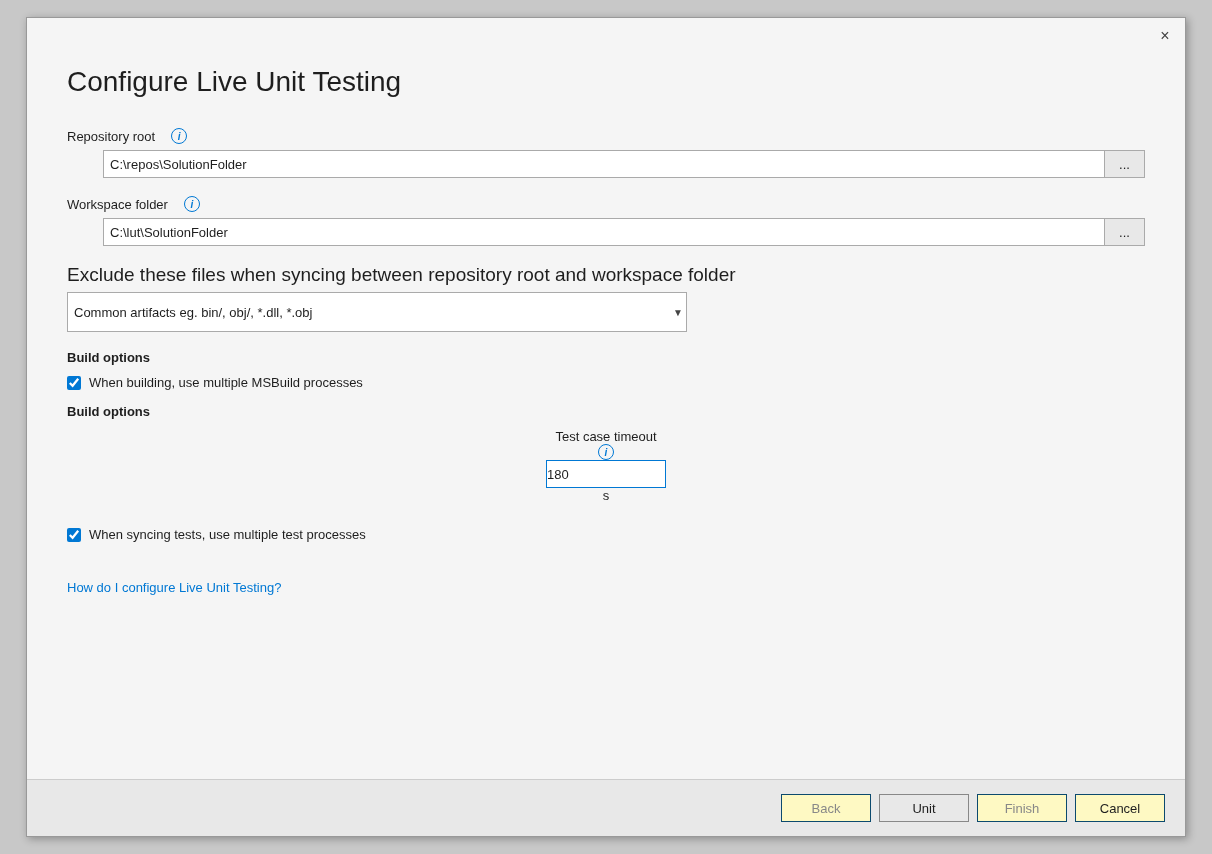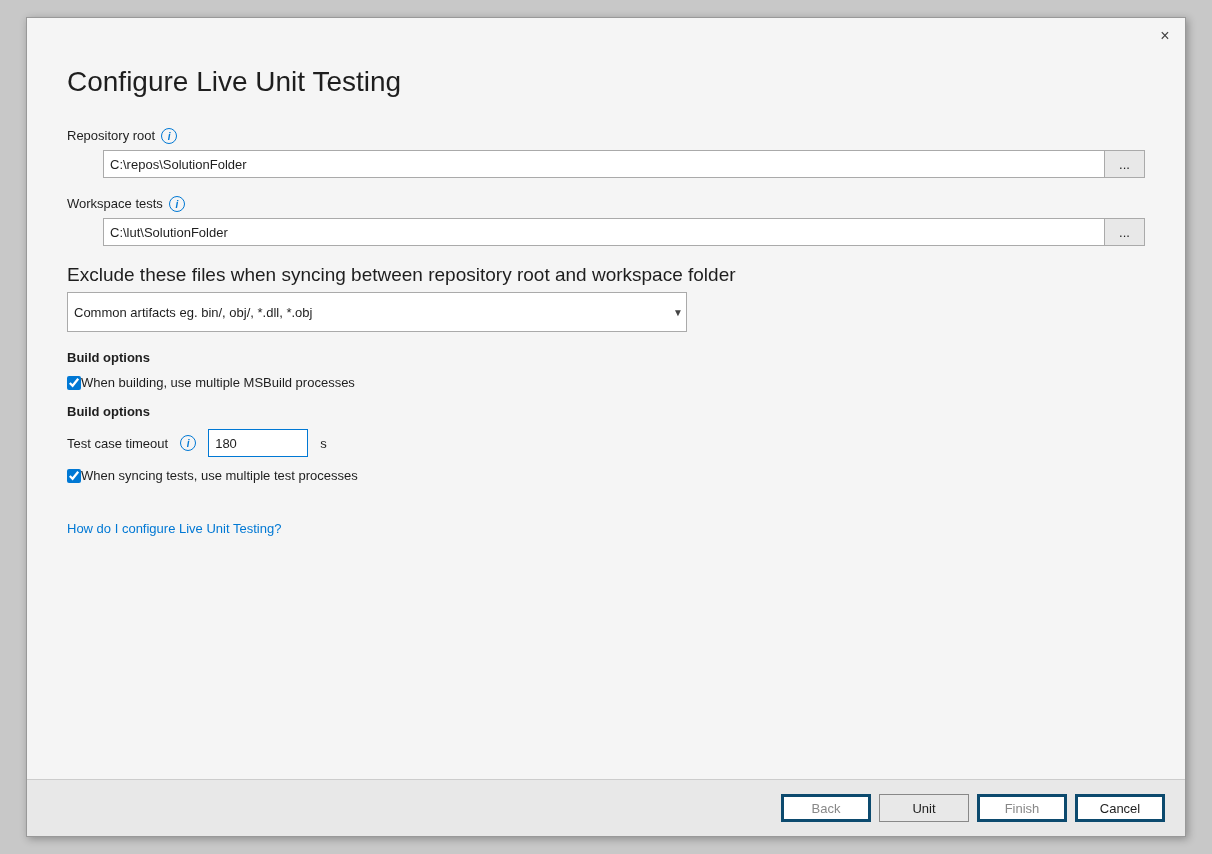--- a/index.html
+++ b/index.html
@@ -60,21 +60,22 @@
       color: #1e1e1e;
       margin-bottom: 30px;
     }
 
     .field-group {
       margin-bottom: 18px;
     }
 
     .field-label {
       display: flex;
-      gap: 6px;
+      align-items: center;
+      gap: 16px;
       margin-bottom: 6px;
       font-size: 13px;
       color: #1e1e1e;
     }
 
     .info-icon {
       width: 16px;
       height: 16px;
       border-radius: 50%;
       border: 1.5px solid #0078d4;
@@ -162,54 +163,56 @@
       font-size: 13px;
       font-weight: bold;
       color: #1e1e1e;
       margin-bottom: 10px;
       margin-top: 14px;
     }
 
     .checkbox-row {
       display: flex;
       align-items: center;
+      gap: 8px;
       margin-bottom: 8px;
     }
 
     .checkbox-input {
       width: 14px;
       height: 14px;
       margin: 0;
       cursor: pointer;
       accent-color: #0078d4;
     }
 
     .checkbox-label {
       font-size: 13px;
       color: #1e1e1e;
     }
 
     .inline-field {
       display: flex;
       align-items: center;
-      gap: 12px;
-      margin-bottom: 11px;
+      gap: 0;
+      margin-bottom: 24px;
+      flex-direction: column;
     }
 
     .inline-label {
       font-size: 13px;
       color: #1e1e1e;
     }
 
     .number-input {
-      width: 100px;
+      width: 120px;
       height: 28px;
       border: 1px solid #0078d4;
       background: white;
-      padding: 0 6px;
+      padding: 0 0;
       font-size: 13px;
       font-family: 'Segoe UI', sans-serif;
       color: #1e1e1e;
       outline: none;
     }
 
     .unit-label {
       font-size: 13px;
       color: #1e1e1e;
     }
@@ -228,22 +231,22 @@
       border-top: 1px solid #ccc;
       padding: 14px 20px;
       display: flex;
       justify-content: flex-end;
       gap: 8px;
     }
 
     .footer-btn {
       min-width: 90px;
       height: 28px;
-      border: 3px solid #0c4a6e;
-      background: #ffffff;
+      border: 1px solid #0c4a6e;
+      background: #fef9c3;
       padding: 0 16px;
       font-size: 13px;
       font-family: 'Segoe UI', sans-serif;
       color: #1e1e1e;
       cursor: pointer;
       display: flex;
       align-items: center;
       justify-content: center;
     }
 
@@ -278,21 +281,21 @@
       </div>
       <div class="input-row">
         <input class="text-input" type="text" value="C:\repos\SolutionFolder" style="">
         <button class="browse-btn">...</button>
       </div>
     </div>
 
     
     <div class="field-group">
       <div class="field-label">
-        <span>Workspace tests</span>
+        <span>Workspace folder</span>
         <span class="info-icon">i</span>
       </div>
       <div class="input-row">
         <input class="text-input" type="text" value="C:\lut\SolutionFolder" style="">
         <button class="browse-btn">...</button>
       </div>
     </div>
 
     
     <div class="field-group">

